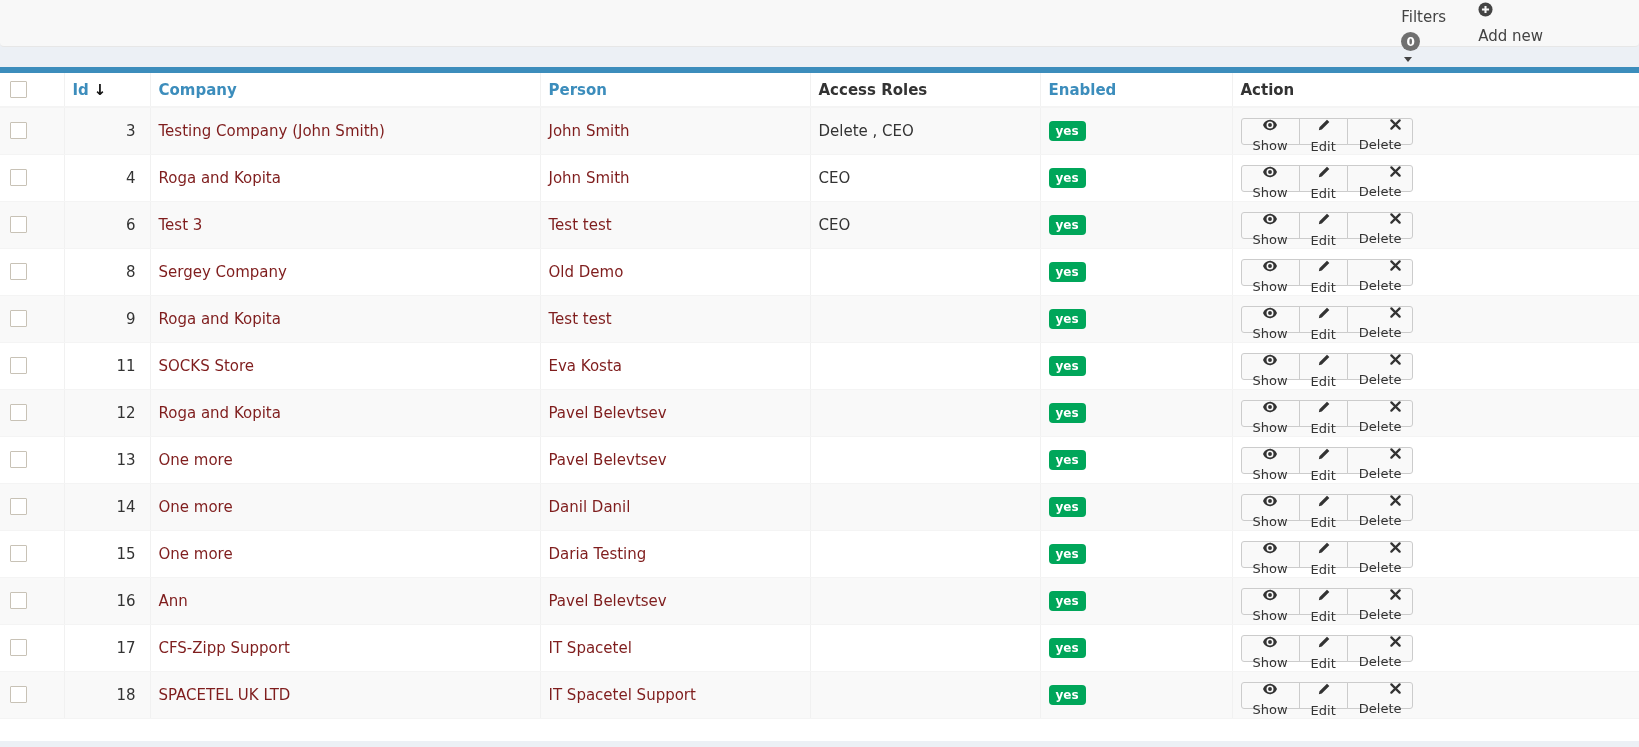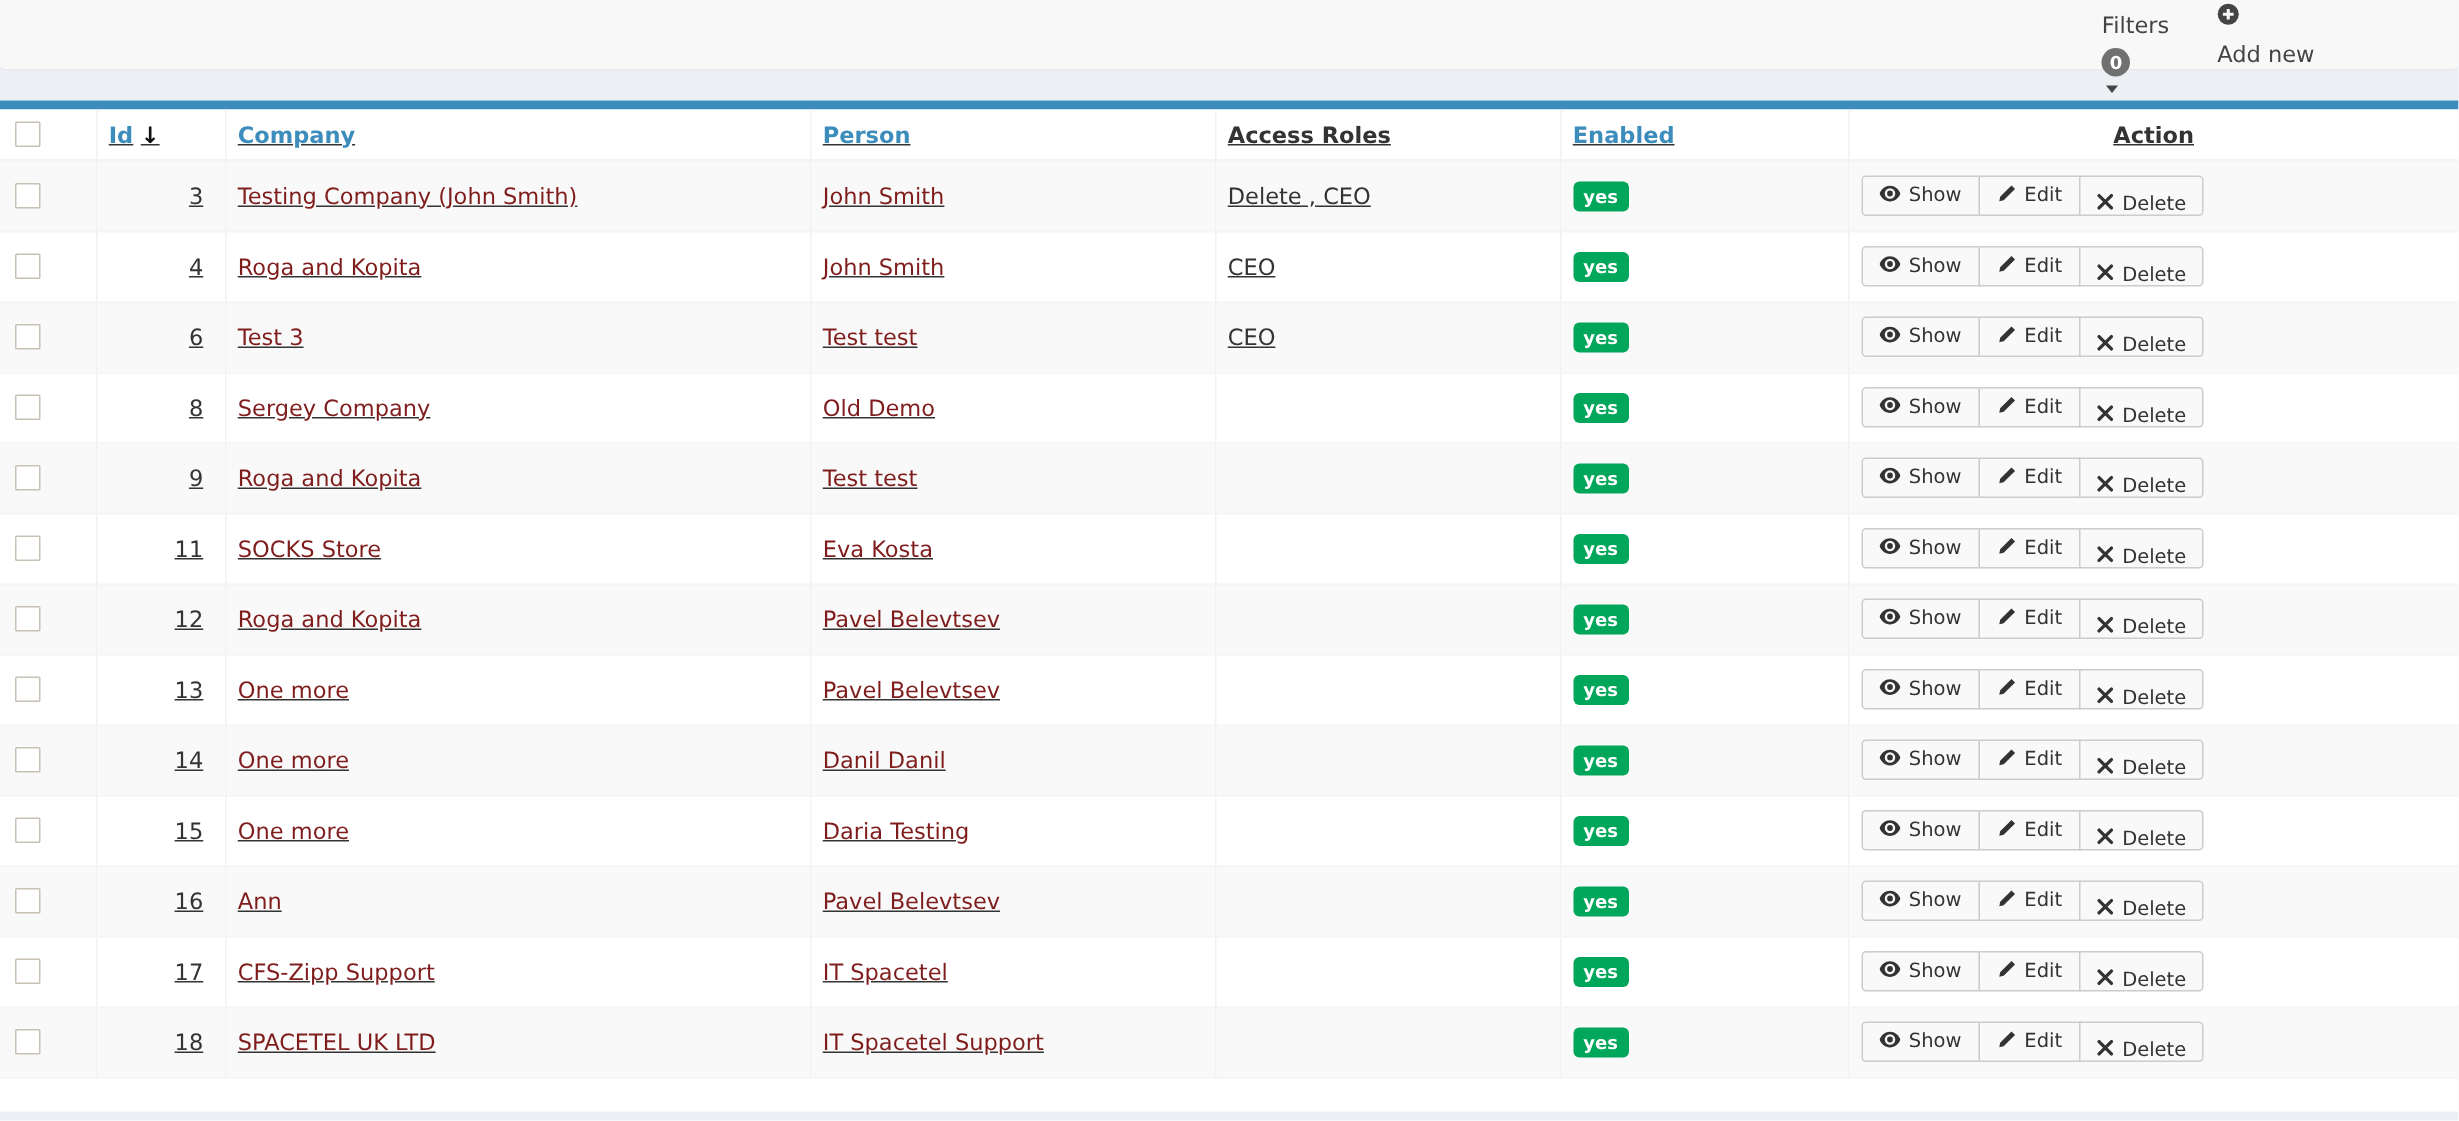--- a/index.html
+++ b/index.html
@@ -55,21 +55,20 @@
     margin-left:3px;
   }
   .icon { display:inline-block; vertical-align:middle; }
 
   
   .gap { height:20px; background:#ecf0f5; }
   .content-box {
     background:#fff;
     border-top:6px solid #3c8dbc;
     min-height:674px;
-    text-decoration:underline;
   }
 
   
   table { width:1639px; border-collapse:collapse; table-layout:fixed; font-size:15px; }
   col.c-check   { width:64px; }
   col.c-id      { width:86px; }
   col.c-company { width:390px; }
   col.c-person  { width:270px; }
   col.c-roles   { width:230px; }
   col.c-enabled { width:192px; }
@@ -81,21 +80,21 @@
     text-align:left;
     vertical-align:middle;
     font-weight:bold;
     font-size:15px;
     color:#333;
     border-right:1px solid #f1f1f1;
     border-bottom:2px solid #f4f4f4;
     background:#fff;
     white-space:nowrap;
   }
-  th:last-child { border-right:none;text-align:center; }
+  th:last-child { border-right:none; }
   th a { color:#3c8dbc; text-decoration:none; font-weight:bold; }
 
   td {
     height:47px;
     padding:0 8px;
     vertical-align:middle;
     border-right:1px solid #f1f1f1;
     border-bottom:1px solid #f4f4f4;
     white-space:nowrap;
     overflow:hidden;
@@ -141,20 +140,21 @@
     border:1px solid #ccc;
     color:#333;
     font-family:inherit;
     font-size:13px;
     line-height:1;
     padding:0 11px;
     height:27px;
     margin-left:-1px;
     cursor:pointer;
     white-space:nowrap;
+    flex-direction:column;
   }
   .btn:first-child { border-radius:3px 0 0 3px; margin-left:0; }
   .btn:last-child  { border-radius:0 3px 3px 0;align-items:flex-end; }
 </style>
 </head>
 <body>
 
 <div class="toolbar">
   <div class="toolbar-item">
     <span class="icon">

